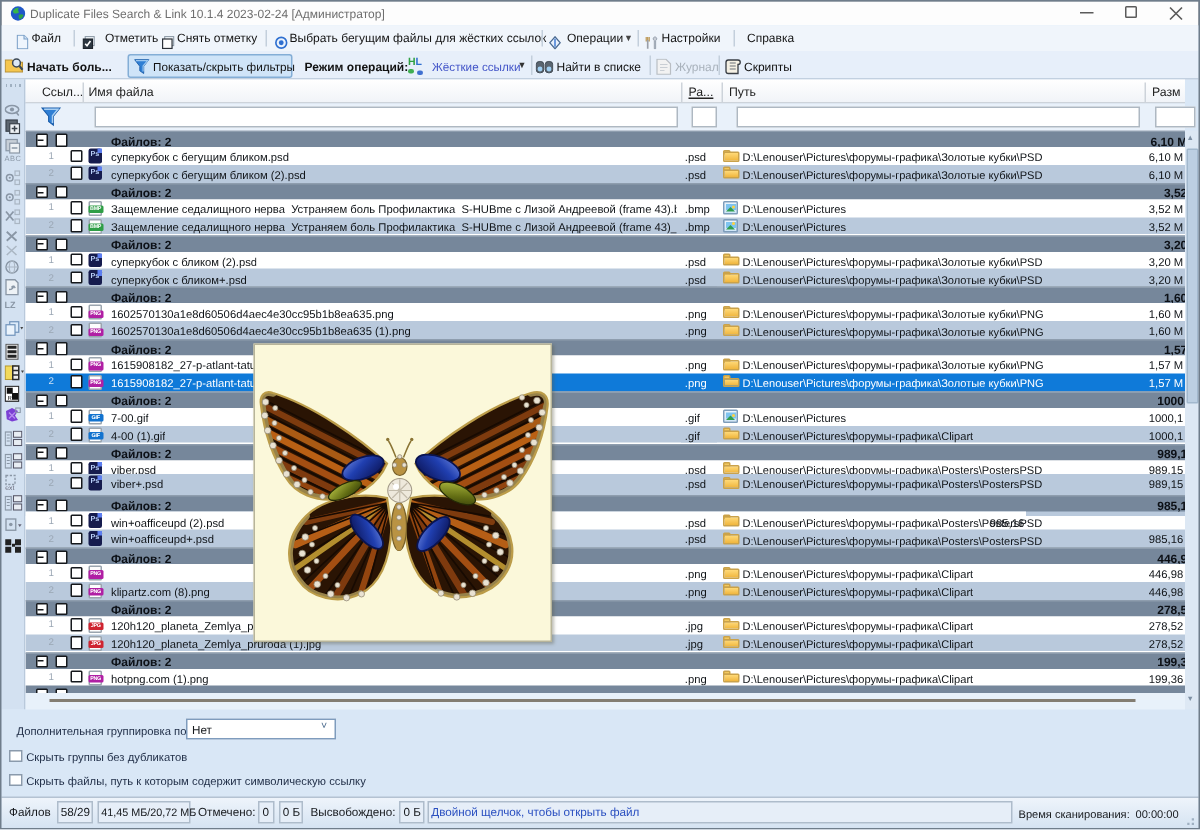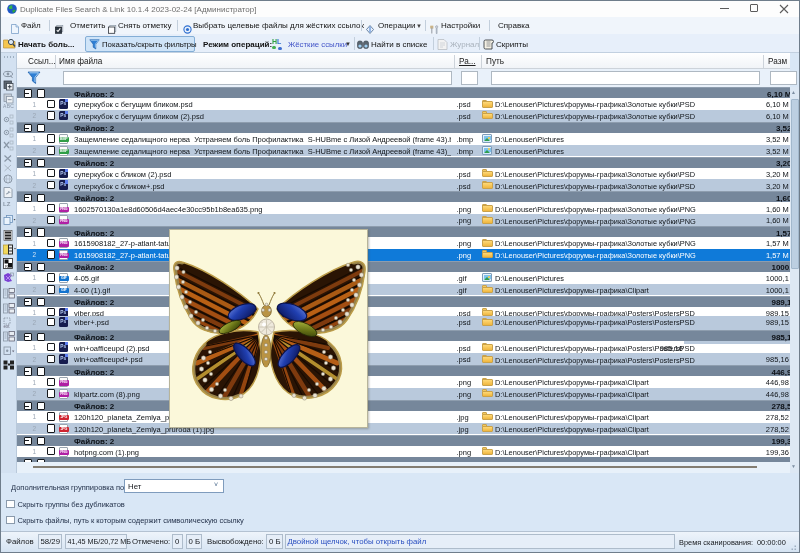--- a/index.html
+++ b/index.html
@@ -48,21 +48,21 @@
 <div class="tx" style="left:70px;top:21px;font-size:8px;color:#141414;">Отметить</div>
 <div class="ab" style="left:108px;top:19.5px"><svg width="9" height="9" viewBox="0 0 9 9">
       <rect x="1.8" y="0.4" width="6" height="6" fill="#f4f8fc" stroke="#8a97a4" stroke-width="0.7"></rect>
       <rect x="0.4" y="2" width="6.3" height="6.3" fill="#fdfdfd" stroke="#2a3038" stroke-width="0.8"></rect>
     </svg></div>
 <div class="tx" style="left:118px;top:21px;font-size:8px;color:#141414;">Снять отметку</div>
 <div class="ab" style="left:183px;top:19.5px"><svg width="9" height="9" viewBox="0 0 9 9">
       <circle cx="4.5" cy="4.5" r="3.6" fill="#eaf2fc" stroke="#2e6fd0" stroke-width="1.1"></circle>
       <circle cx="4.5" cy="4.5" r="1.6" fill="#2e6fd0"></circle>
     </svg></div>
-<div class="tx" style="left:193px;top:21px;font-size:8px;color:#141414;">Выбрать целевые файлы для жёстких ссылок</div>
+<div class="tx" style="left:193px;top:21px;font-size:8px;color:#141414;">Выбрать бегущим файлы для жёстких ссылок</div>
 <div class="ab" style="left:366px;top:19.5px"><svg width="8" height="9" viewBox="0 0 8 9">
       <path d="M4 0.5 L7.5 4.5 L4 8.5 L0.5 4.5 Z" fill="#e8f0fb" stroke="#4a6a92" stroke-width="0.8"></path>
       <path d="M4 1.8 L4 7.2" stroke="#2e6fd0" stroke-width="0.9"></path>
     </svg></div>
 <div class="tx" style="left:378px;top:21px;font-size:8px;color:#141414;">Операции</div>
 <div class="ab" style="left:430px;top:19.5px"><svg width="9" height="9" viewBox="0 0 9 9">
       <path d="M1.8 0.7 L1.8 3.6 M0.8 0.7 L0.8 3.6 M2.8 0.7 L2.8 3.6" stroke="#b58a3c" stroke-width="0.7"></path>
       <path d="M1.8 2.7 L1.8 8.5" stroke="#9a9fa8" stroke-width="1.1"></path>
       <path d="M6.2 0.7 C5.2 1.1 5.2 2.6 6.2 3 L6.2 8.5 L7.1 8.5 L7.1 3 C8.1 2.6 8.1 1.1 7.1 0.7 Z" fill="#c8cdd6" stroke="#84909e" stroke-width="0.5"></path>
     </svg></div>
@@ -379,20 +379,21 @@
       </div>
       <div class="tx" style="left:478px;top:2.4px;font-size:7.4px;color:#101418;">D:\Lenouser\Pictures\форумы-графика\Золотые кубки\PNG</div>
       <div class="tx" style="right:1.2px;top:2.3px;font-size:7.5px;color:#101418;">1,60 М</div>
     </div>
     <div class="ab" style="left:0;top:127.12px;width:773px;height:11.88px;background:#b9c9dc;">
       <div class="tx" style="left:0;top:2.6px;width:19px;text-align:right;font-size:6.5px;color:#9aa6b4;">2</div>
       <div class="cb" style="left:29.5px;top:1.6px;"></div>
       <div class="ab" style="left:41.5px;top:1.0px;width:9.5px;height:10px;background:#fdfdfd;border:0.6px solid #9aa4ae;border-radius:1px;">
         <div class="ab" style="left:-1px;top:2.4px;width:10.5px;height:5.2px;background:#b01fa4;border-radius:1px;color:#fff;font-size:3.6px;font-weight:bold;text-align:center;line-height:5.2px;letter-spacing:-0.2px;">PNG</div>
       </div>
+      <div class="tx" style="left:57px;top:2.3px;font-size:7.5px;color:#101418;max-width:377px;overflow:hidden;">1602570130a1e8d60506d4aec4e30cc95b1b8ea635 (1).png</div>
       <div class="tx" style="left:437px;top:2.3px;font-size:7.5px;color:#101418;background:#b9c9dc;padding-left:2.5px;width:24px;">.png</div>
       <div class="fold" style="left:465px;top:1.6px;">
         <div class="t"></div>
         <div class="b"></div>
       </div>
       <div class="tx" style="left:478px;top:2.4px;font-size:7.4px;color:#101418;">D:\Lenouser\Pictures\форумы-графика\Золотые кубки\PNG</div>
       <div class="tx" style="right:1.2px;top:2.3px;font-size:7.5px;color:#101418;">1,60 М</div>
     </div>
     <div class="ab" style="left:0;top:139.00px;width:773px;height:11.00px;background:#76879b;border-top:1px solid #8e9dae;">
       <div class="mb" style="left:6.5px;top:1.3px;"></div>
@@ -435,21 +436,21 @@
       <div class="cb" style="left:19.5px;top:1.3px;"></div>
       <div class="tx" style="left:57px;top:1.5px;font-size:8px;font-weight:bold;color:#0c1016;">Файлов: 2</div>
       <div class="tx" style="right:-1.50px;top:1.5px;font-size:8px;font-weight:bold;color:#0c1016;">1000,</div>
     </div>
     <div class="ab" style="left:0;top:184.75px;width:773px;height:11.88px;background:#ffffff;">
       <div class="tx" style="left:0;top:2.6px;width:19px;text-align:right;font-size:6.5px;color:#9aa6b4;">1</div>
       <div class="cb" style="left:29.5px;top:1.6px;"></div>
       <div class="ab" style="left:41.5px;top:1.0px;width:9.5px;height:10px;background:#fdfdfd;border:0.6px solid #9aa4ae;border-radius:1px;">
         <div class="ab" style="left:-1px;top:2.4px;width:10.5px;height:5.2px;background:#1273cf;border-radius:1px;color:#fff;font-size:3.6px;font-weight:bold;text-align:center;line-height:5.2px;letter-spacing:-0.2px;">GIF</div>
       </div>
-      <div class="tx" style="left:57px;top:2.3px;font-size:7.5px;color:#101418;max-width:377px;overflow:hidden;">4-05.gif</div>
+      <div class="tx" style="left:57px;top:2.3px;font-size:7.5px;color:#101418;max-width:377px;overflow:hidden;">7-00.gif</div>
       <div class="tx" style="left:437px;top:2.3px;font-size:7.5px;color:#101418;background:#ffffff;padding-left:2.5px;width:24px;">.gif</div>
       <div class="pic" style="left:465px;top:1.6px;">
         <div class="sky"></div>
         <div class="mt"></div>
         <div class="sun"></div>
       </div>
       <div class="tx" style="left:478px;top:2.4px;font-size:7.4px;color:#101418;">D:\Lenouser\Pictures</div>
       <div class="tx" style="right:1.2px;top:2.3px;font-size:7.5px;color:#101418;">1000,1</div>
     </div>
     <div class="ab" style="left:0;top:196.62px;width:773px;height:11.88px;background:#b9c9dc;">

